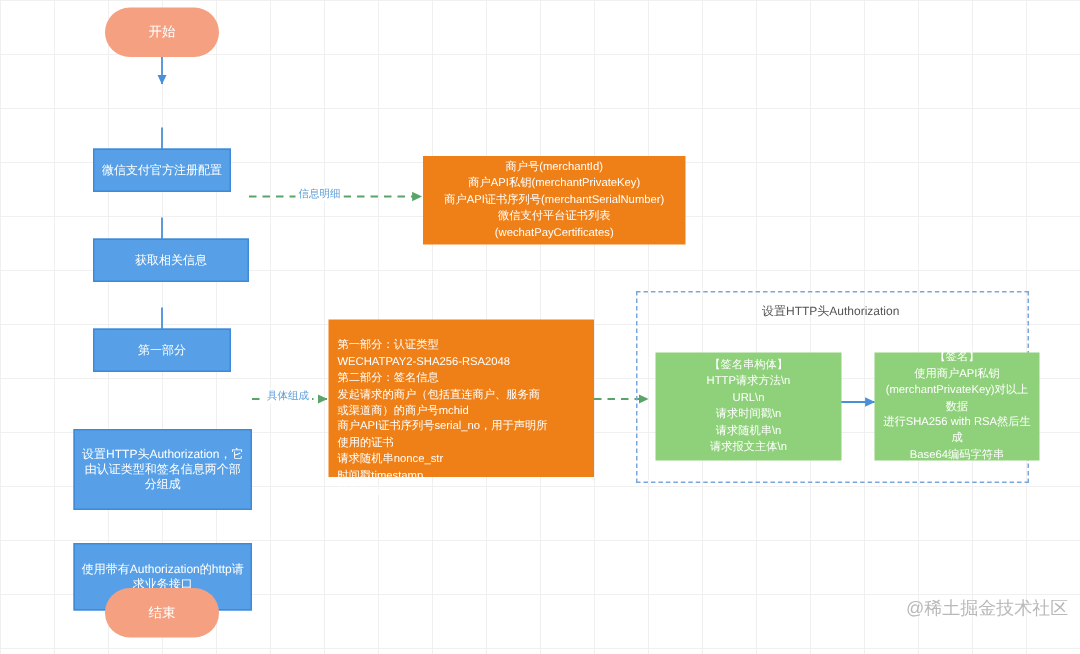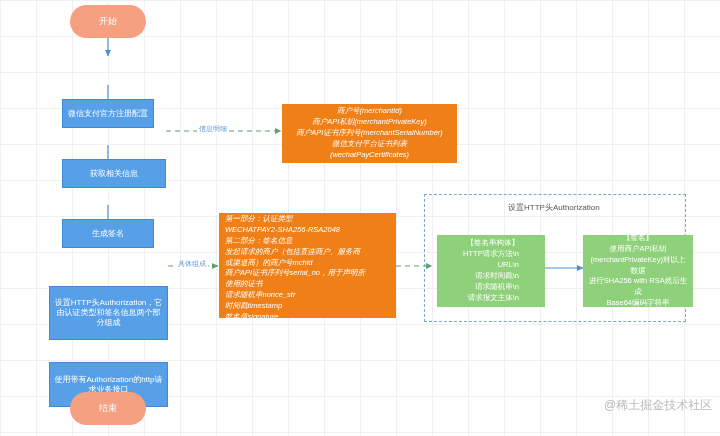--- a/index.html
+++ b/index.html
@@ -40,23 +40,22 @@
     font-size:8px;
     margin-top:43px;
   }
   .orange{
     background:#ef8018;
     font-size:7.5px;
     color:#ffffff;
     text-align:left;
     align-items:flex-start;
     justify-content:flex-start;
-    padding:1px 6px;
+    padding:12px 6px;
     line-height:1.45;
-    font-style:italic;
   }
   .orange.center{
     text-align:center;
     align-items:center;
     justify-content:center;
   }
   .green{
     background:#92d07f;
     background:#8fd17a;
     font-size:7.5px;
@@ -128,21 +127,21 @@
 
     <line x1="545" y1="268" x2="583" y2="268" stroke="#4a90d9" stroke-width="1.2" marker-end="url(#arrowBlue2)"></line>
   </svg>
 
   <div class="node terminal" style="left:70px;top:5px;width:76px;height:33px;">开始</div>
 
   <div class="node process" style="left:62px;top:56px;width:92px;height:29px;">微信支付官方注册配置</div>
 
   <div class="node process" style="left:62px;top:116px;width:104px;height:29px;font-family:Liberation Serif, serif;">获取相关信息</div>
 
-  <div class="node process" style="left:62px;top:176px;width:92px;height:29px;">生成签名</div>
+  <div class="node process" style="left:62px;top:176px;width:92px;height:29px;">第一部分</div>
 
   <div class="node process" style="left:49px;top:243px;width:119px;height:54px;">设置HTTP头Authorization，它由认证类型和签名信息两个部分组成</div>
 
   <div class="node process" style="left:49px;top:319px;width:119px;height:45px;">使用带有Authorization的http请求业务接口</div>
 
   <div class="node terminal" style="left:70px;top:392px;width:76px;height:33px;">结束</div>
 
   <div class="node orange center" style="left:282px;top:104px;width:175px;height:59px;">商户号(merchantId)
 商户API私钥(merchantPrivateKey)
 商户API证书序列号(merchantSerialNumber)
@@ -157,21 +156,21 @@
 商户API证书序列号serial_no，用于声明所
 使用的证书
 请求随机串nonce_str
 时间戳timestamp
 签名值signature</div>
 
   <div class="dashgroup" style="left:424px;top:194px;width:262px;height:128px;"></div>
 
   <div class="grouptitle" style="left:508px;top:202px;">设置HTTP头Authorization</div>
 
-  <div class="node green" style="left:437px;top:235px;width:108px;height:72px;text-align:right;">【签名串构体】
+  <div class="node green" style="left:437px;top:235px;width:124px;height:72px;text-align:center;">【签名串构体】
 HTTP请求方法\n
 URL\n
 请求时间戳\n
 请求随机串\n
 请求报文主体\n</div>
 
   <div class="node green" style="left:583px;top:235px;width:110px;height:72px;text-align:center;">【签名】
 使用商户API私钥
 (merchantPrivateKey)对以上数据
 进行SHA256 with RSA然后生成

